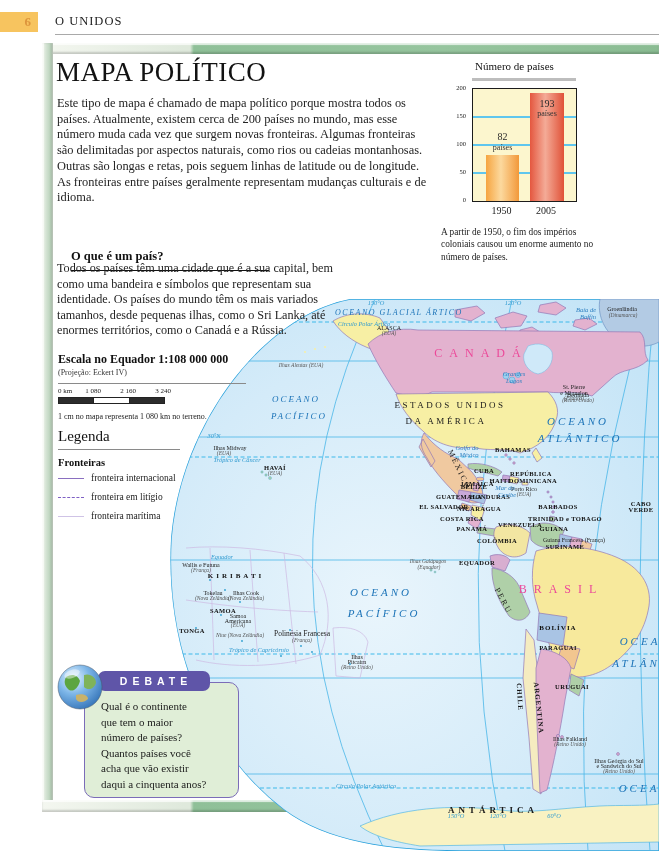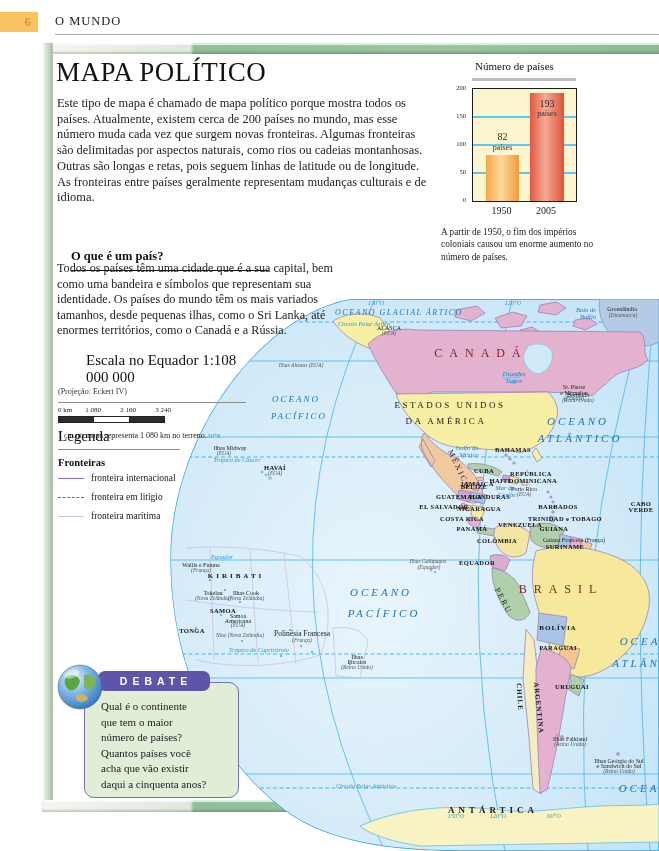--- a/index.html
+++ b/index.html
@@ -23,41 +23,41 @@
   .map{position:absolute;inset:0;z-index:2;pointer-events:none;}
   .mapsvg{position:absolute;left:0;top:0;}
   #map-labels{position:absolute;inset:0;padding-left:17px;}
   .ml{position:absolute;transform:translate(-50%,-50%);white-space:nowrap;line-height:1;
       font-family:"Liberation Serif",serif;}
   .ml.grat{font-style:italic;color:#2f9ad0;font-size:6.3px;}
   .ml.oxl{font-style:italic;color:#1d74b8;font-size:11px;letter-spacing:3px;}
   .ml.oxl2{font-style:italic;color:#1d74b8;font-size:9px;letter-spacing:2px;}
   .ml.og{font-style:italic;color:#1d74b8;font-size:8px;letter-spacing:1.5px;}
   .ml.sea{font-style:italic;color:#2d7fc0;font-size:6.5px;}
-  .ml.cxl{color:#7f1d1d;font-size:12px;letter-spacing:7px;}
+  .ml.cxl{color:#ec4899;font-size:12px;letter-spacing:7px;}
   .ml.cmd{color:#1a1a1a;font-size:9px;letter-spacing:2.5px;}
   .ml.cmd2{color:#1a1a1a;font-size:8px;letter-spacing:2px;}
   .ml.c{color:#111;font-size:6.5px;font-weight:bold;letter-spacing:.4px;}
   .ml.c2{color:#111;font-size:7px;font-weight:bold;letter-spacing:1px;}
   .ml.ck{color:#111;font-size:7px;font-weight:bold;letter-spacing:3px;}
   .ml.cant{color:#1a1a1a;font-size:9px;font-weight:bold;letter-spacing:4px;}
   .ml.terr{color:#222;font-size:6px;}
   .ml.ti{color:#555;font-style:italic;font-size:5.5px;}
   .ml.tl{color:#222;font-size:7.5px;}
   h1.title{position:absolute;left:56px;top:57px;margin:0;font-size:27px;font-weight:normal;
      letter-spacing:.5px;color:#121212;z-index:3;}
   .intro{position:absolute;left:57px;top:96px;width:372px;margin:0;font-size:12.4px;
      line-height:15.7px;color:#222;z-index:3;}
   h2.sub{position:absolute;left:57px;top:235px;margin:14px;font-size:12.5px;color:#111;
      border-bottom:1.3px solid #111;width:198px;padding-bottom:6px;z-index:3;}
   .body2{position:absolute;left:57px;top:261px;width:298px;margin:0;font-size:12.2px;
      line-height:15.5px;color:#222;z-index:3;}
   
   .scale-block{position:absolute;left:58px;top:352px;width:200px;z-index:3;}
-  .scale-title{font-size:15px;font-weight:normal;color:#111;margin-left:28px;}
+  .scale-title{font-size:12px;font-weight:bold;color:#111;}
   .scale-proj{font-size:8px;color:#333;margin-top:1px;}
   .scale-rule{height:1px;background:#8a8a8a;width:188px;margin-top:6px;}
   .scale-ticks{position:relative;height:9px;margin-top:3px;font-size:7px;color:#222;}
   .scale-ticks span{position:absolute;top:0;}
   .scale-bar{position:relative;width:105px;height:5px;margin-top:1px;border:0.8px solid #222;display:flex;}
   .scale-bar i{display:block;height:100%;width:35px;}
   .seg-a{background:#2c2c2c;} .seg-b{background:#fff;border-left:.8px solid #222;border-right:.8px solid #222;}
   .scale-note{font-size:8px;color:#222;margin-top:8px;}
   
   .legend-block{position:absolute;left:58px;top:428px;width:160px;z-index:3;}
@@ -99,21 +99,21 @@
   .chart-caption{position:absolute;left:0;top:168px;width:160px;font-size:9.3px;line-height:12.3px;color:#222;}
 </style>
 </head>
 <body>
 
 <div class="page">
 
   <div class="pagenum-tab">
     <span>6</span>
   </div>
-  <div class="section-title">O MUNDO</div>
+  <div class="section-title">O UNIDOS</div>
   <div class="header-rule"></div>
 
   <div class="frame-top"></div>
   <div class="frame-left"></div>
   <div class="frame-bottom"></div>
 
   <div class="map">
     <svg class="mapsvg" width="659" height="851" viewBox="0 0 659 851">
       <defs>
         <radialGradient id="og" cx="42%" cy="55%" r="80%">

